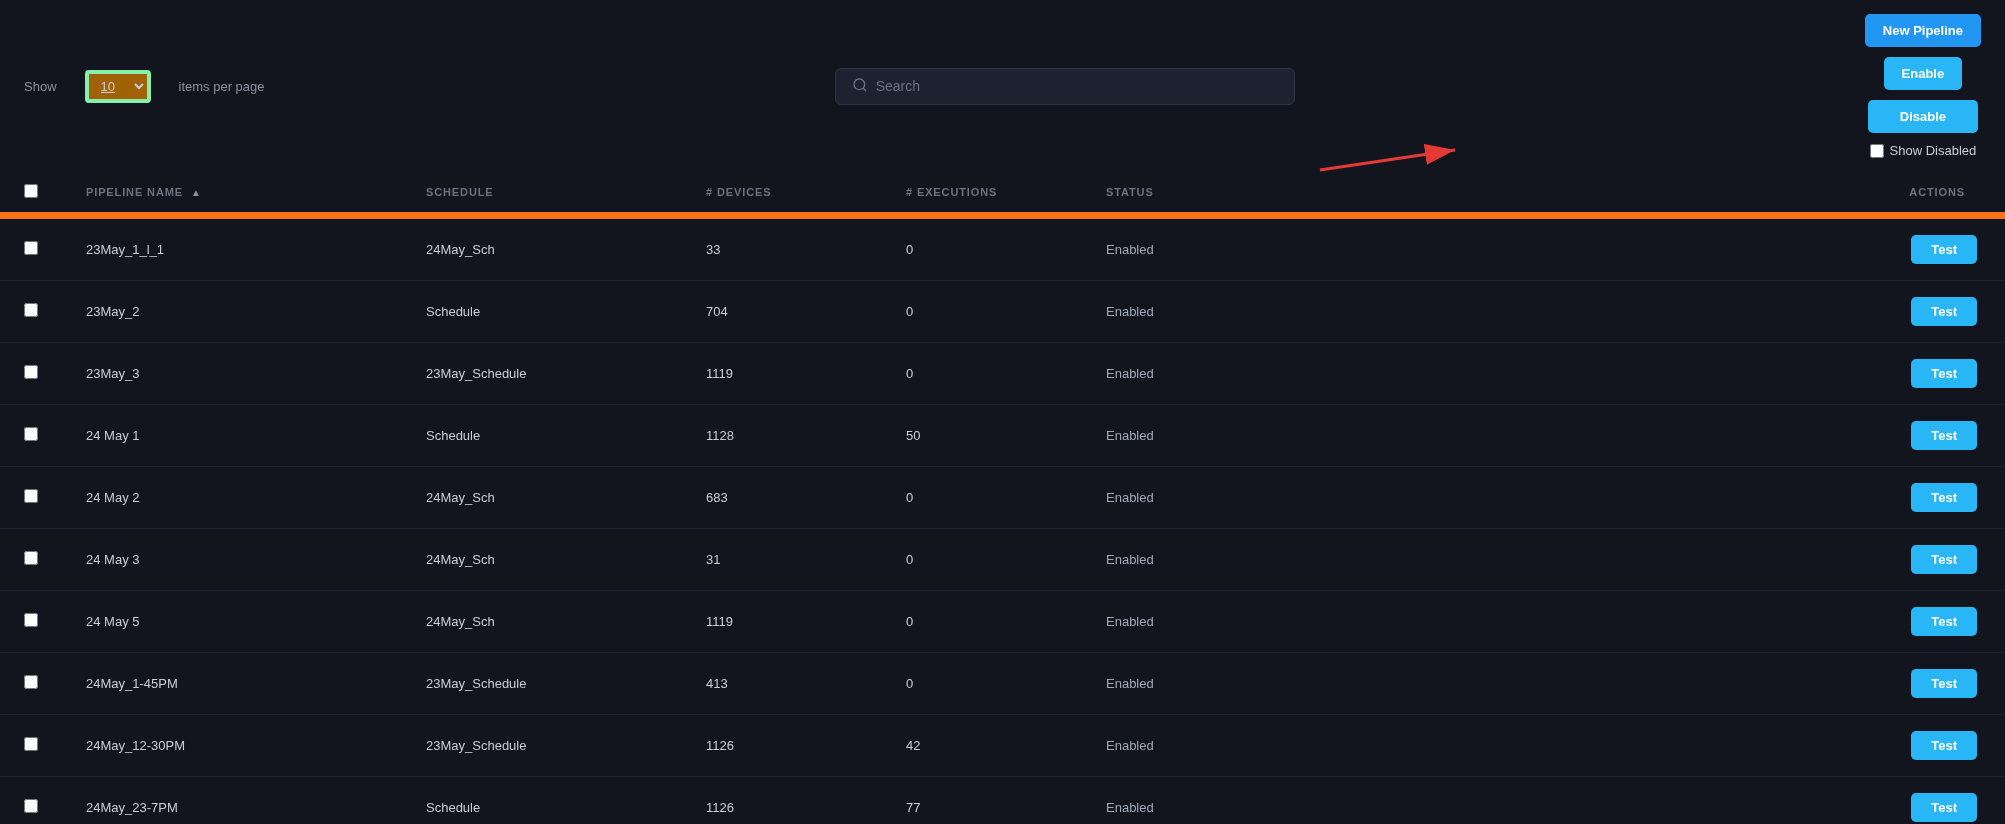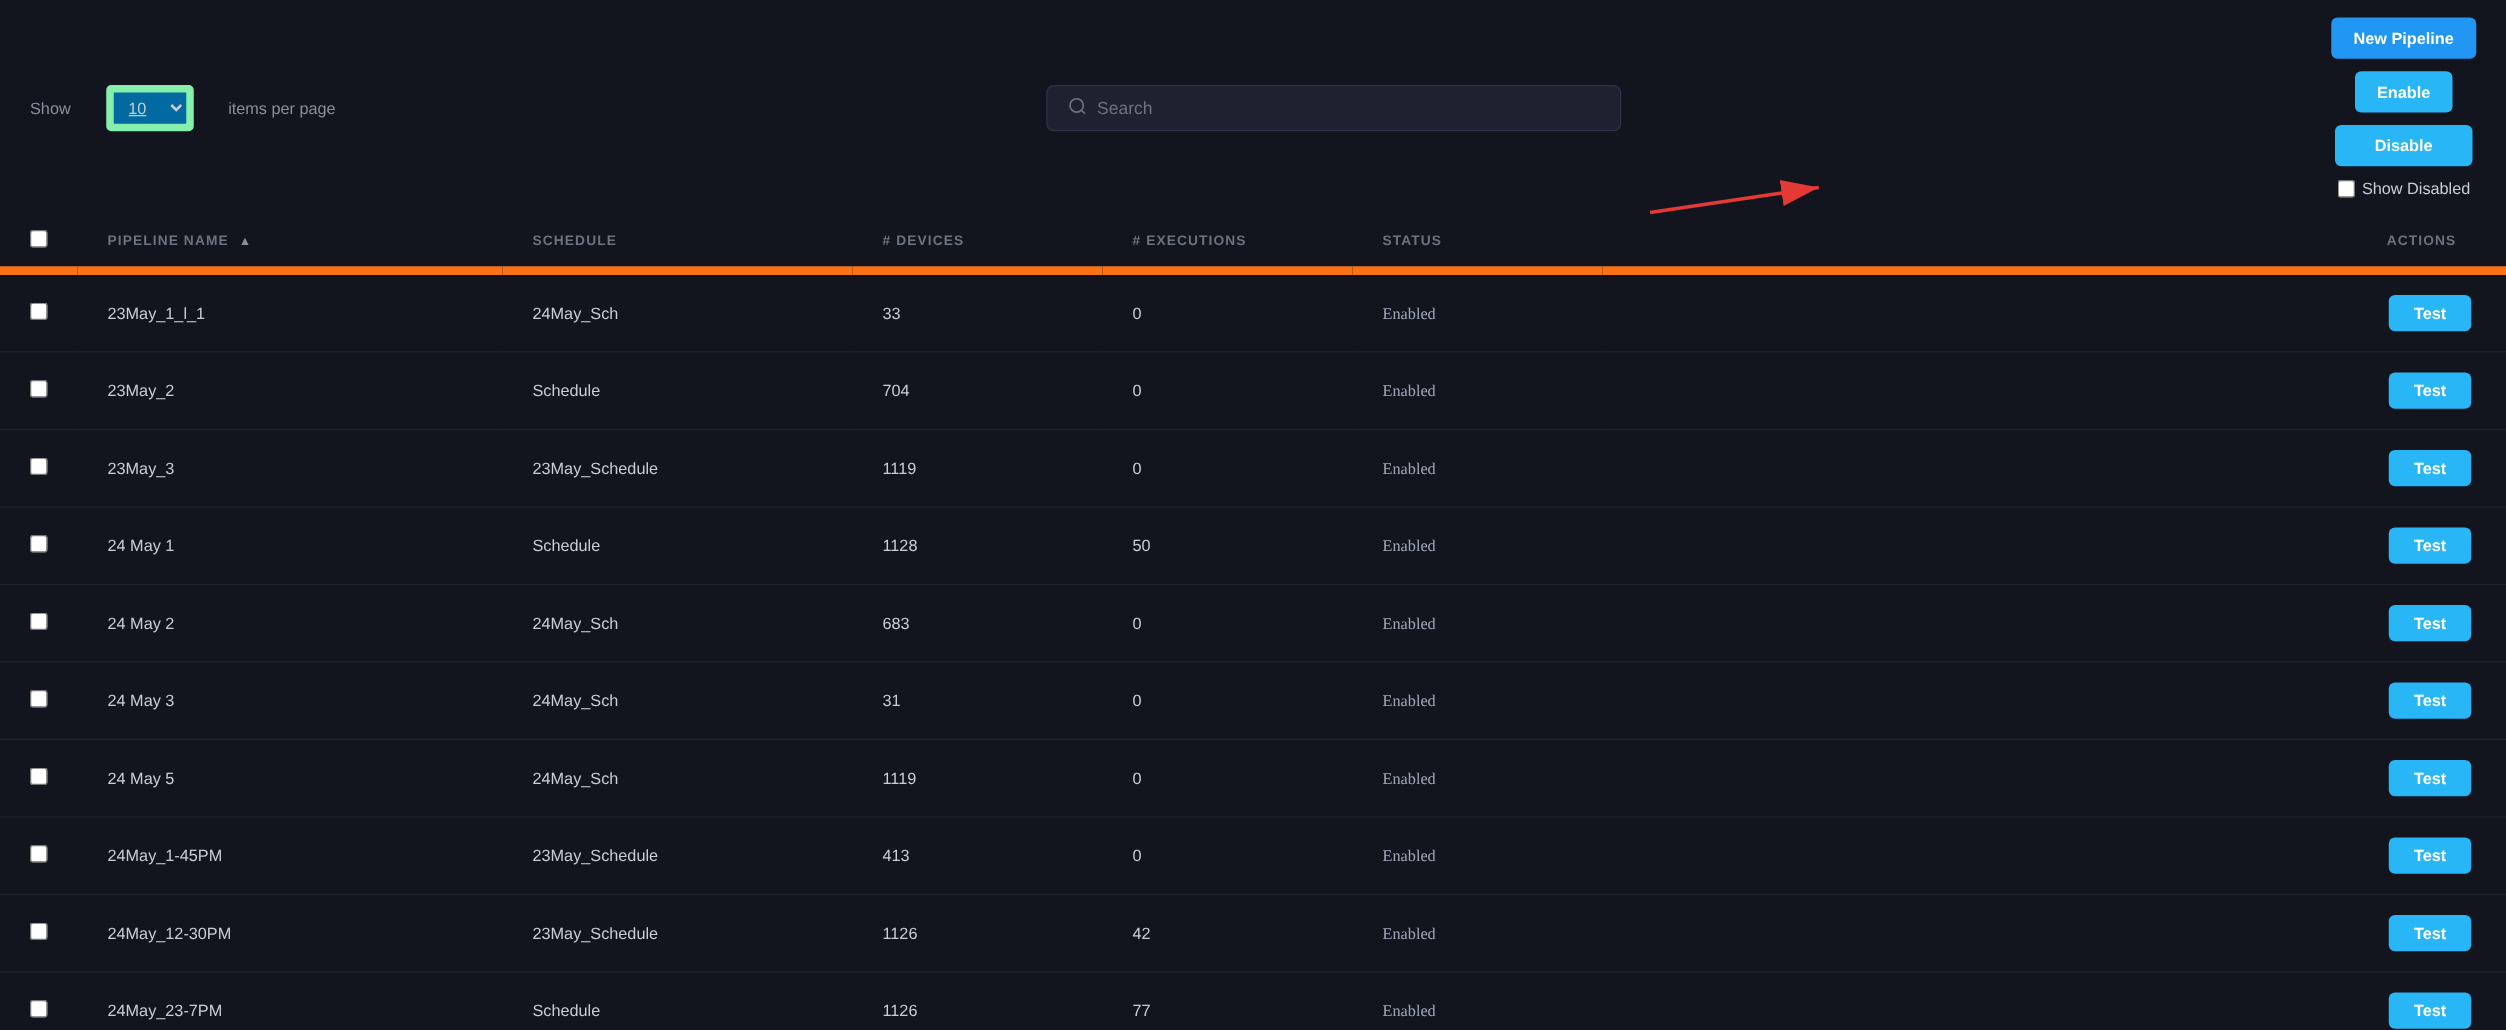--- a/index.html
+++ b/index.html
@@ -19,22 +19,22 @@
       gap: 28px;
       background: #12151e;
     }
 
     .show-label {
       color: #8a8f9d;
       font-size: 13px;
     }
 
     .per-page-select {
-      background: #0369a1;
-      border: 6px solid #86efac;
+      background: #a16207;
+      border: 4px solid #86efac;
       color: #c8cdd8;
       border-radius: 4px;
       padding: 4px 8px;
       font-size: 13px;
       cursor: pointer;
       text-decoration: underline;
     }
 
     .items-per-page-label {
       color: #8a8f9d;
@@ -215,21 +215,20 @@
 
     .row-checkbox {
       width: 14px;
       height: 14px;
       cursor: pointer;
       accent-color: #2196f3;
     }
 
     .status-enabled {
       color: #a0a8b8;
-      font-family: Liberation Serif, serif;
     }
 
     .btn-test {
       background: #29b6f6;
       border: none;
       color: #fff;
       border-radius: 5px;
       padding: 7px 20px;
       font-size: 13px;
       font-weight: 600;

